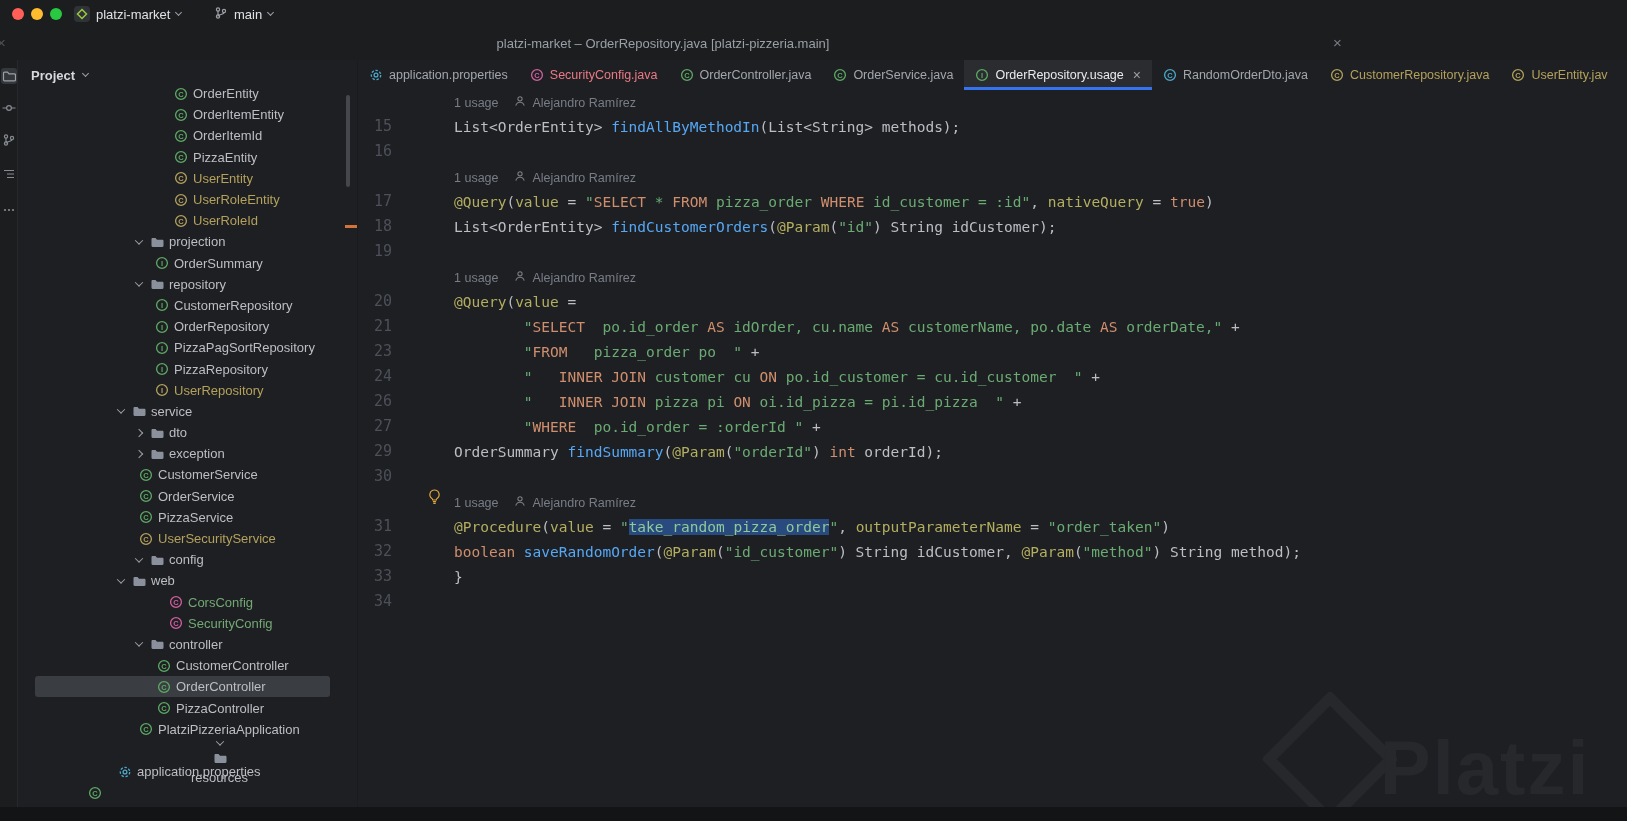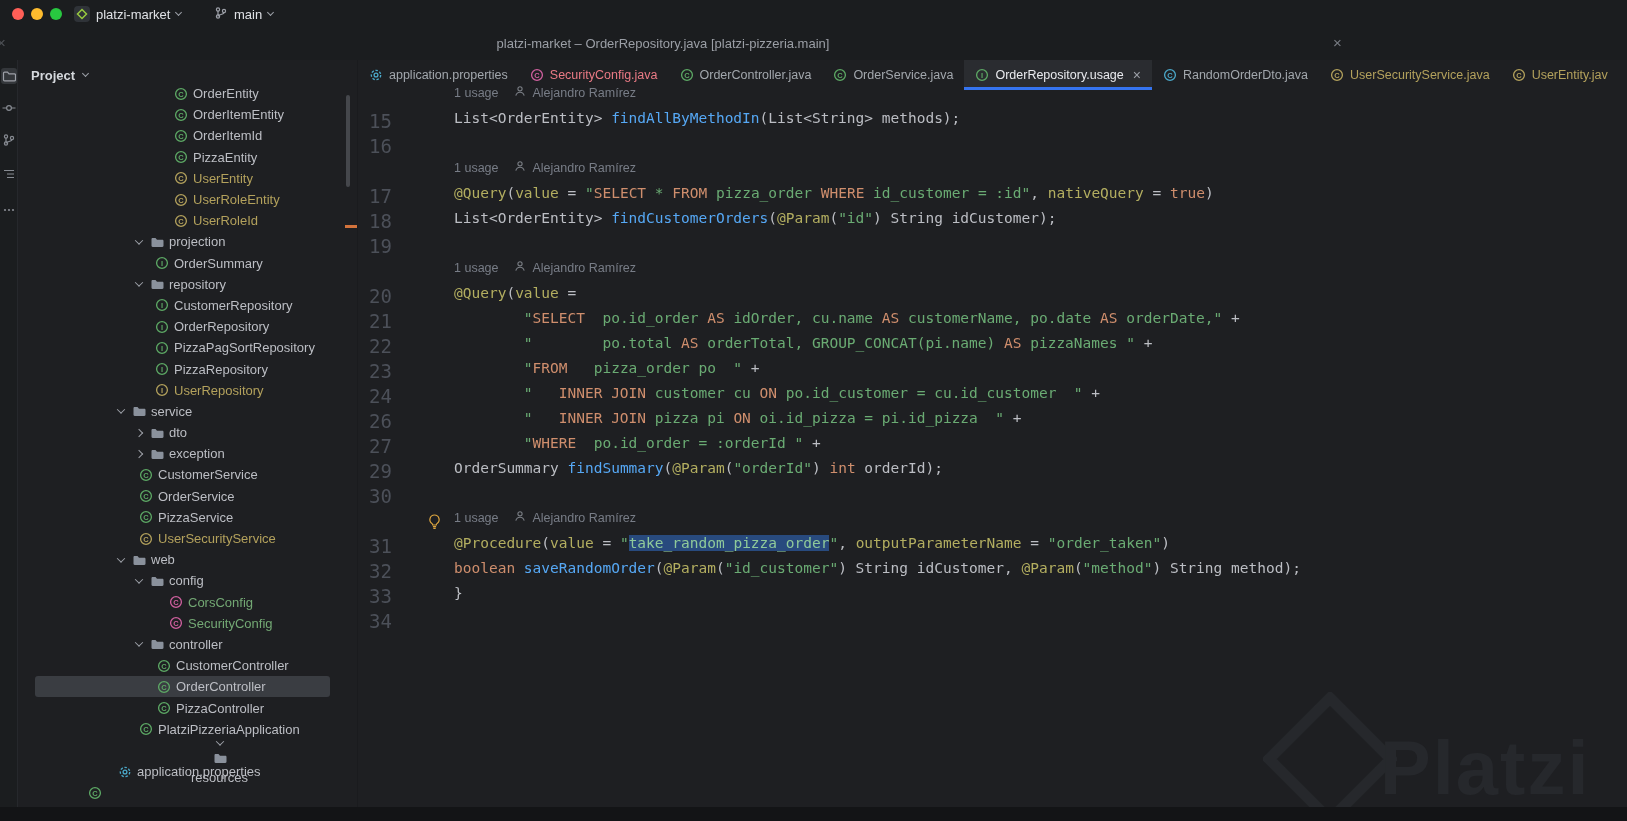--- a/index.html
+++ b/index.html
@@ -63,23 +63,23 @@
                  background:#1e1f22; overflow:hidden; }
   .tabs { display:flex; height:30px; align-items:stretch; overflow:hidden; }
   .tab { display:flex; align-items:center; gap:6px; padding:0 11px; font-size:12.5px;
          white-space:nowrap; position:relative; flex:none; }
   .tab.active { background:#2a2c30; }
   .tab.active::after { content:""; position:absolute; left:0; right:0; bottom:0; height:3px; background:#3574f0; }
   .tclose { color:#9da0a8; font-size:14px; margin-left:3px; line-height:1; }
   .tl-dim { color:#a2a7ad; } .tl-active { color:#e9eaee; } .tl-pink { color:#ea7a85; } .tl-olive { color:#b3a15c; }
 
   .editor-lines { margin-top:-5px; }
-  .erow { height:25px; display:flex; align-items:flex-start;
+  .erow { height:25px; display:flex; align-items:flex-end;
           font-family:"DejaVu Sans Mono","Liberation Mono",monospace; font-size:14.5px; }
-  .lnum { width:34px; text-align:right; color:#4c5059; font-size:19px; flex:none; }
+  .lnum { width:34px; text-align:right; color:#4c5059; font-size:15px; flex:none; }
   .gut { width:62px; flex:none; position:relative; height:100%; }
   .bulb { position:absolute; left:36px; top:4px; }
   .codeline { white-space:pre; }
   .erow.inlay .codeline { font-family:"Liberation Sans",sans-serif; font-size:12.5px; color:#787d87;
                           display:flex; align-items:center; gap:6px; white-space:nowrap; }
   .usage { margin-right:10px; }
   .tk-d { color:#bcbec4; } .tk-k { color:#cf8e6d; } .tk-a { color:#b3ae60; }
   .tk-m { color:#56a8f5; } .tk-s { color:#6aab73; } .tk-q { color:#cf8e6d; }
   .tk-hl { color:#8fc99a; background:#284a7e; }
 
@@ -369,41 +369,41 @@
         </div>
         <div class="trow" style="padding-left: 121px;">
           <span class="ticon">
             <svg width="14" height="14" viewBox="0 0 14 14">
               <circle cx="7" cy="7" r="5.4" fill="none" stroke="#b3a15c" stroke-width="1.3"></circle>
               <text x="7" y="10" text-anchor="middle" font-size="7.5" font-weight="bold" fill="#b3a15c" font-family="Liberation Sans,sans-serif">C</text>
             </svg>
           </span>
           <span class="tlabel lc-olive">UserSecurityService</span>
         </div>
+        <div class="trow" style="padding-left: 114px;">
+          <span class="chevbox">
+            <span class="chev down"></span>
+          </span>
+          <span class="ticon">
+            <svg width="14" height="14" viewBox="0 0 14 14">
+              <path d="M1.5 4.2c0-.6.5-1.1 1.1-1.1h2.9l1.5 1.7h5.4c.6 0 1.1.5 1.1 1.1v4.9c0 .6-.5 1.1-1.1 1.1H2.6c-.6 0-1.1-.5-1.1-1.1z" fill="#8a919c"></path>
+            </svg>
+          </span>
+          <span class="tlabel lc-def">config</span>
+        </div>
         <div class="trow" style="padding-left: 96px;">
           <span class="chevbox">
             <span class="chev down"></span>
           </span>
           <span class="ticon">
             <svg width="14" height="14" viewBox="0 0 14 14">
               <path d="M1.5 4.2c0-.6.5-1.1 1.1-1.1h2.9l1.5 1.7h5.4c.6 0 1.1.5 1.1 1.1v4.9c0 .6-.5 1.1-1.1 1.1H2.6c-.6 0-1.1-.5-1.1-1.1z" fill="#8a919c"></path>
             </svg>
           </span>
           <span class="tlabel lc-def">web</span>
-        </div>
-        <div class="trow" style="padding-left: 114px;">
-          <span class="chevbox">
-            <span class="chev down"></span>
-          </span>
-          <span class="ticon">
-            <svg width="14" height="14" viewBox="0 0 14 14">
-              <path d="M1.5 4.2c0-.6.5-1.1 1.1-1.1h2.9l1.5 1.7h5.4c.6 0 1.1.5 1.1 1.1v4.9c0 .6-.5 1.1-1.1 1.1H2.6c-.6 0-1.1-.5-1.1-1.1z" fill="#8a919c"></path>
-            </svg>
-          </span>
-          <span class="tlabel lc-def">config</span>
         </div>
         <div class="trow" style="padding-left: 151px;">
           <span class="ticon">
             <svg width="14" height="14" viewBox="0 0 14 14">
               <circle cx="7" cy="7" r="5.4" fill="none" stroke="#d0609f" stroke-width="1.3"></circle>
               <text x="7" y="10" text-anchor="middle" font-size="7.5" font-weight="bold" fill="#d0609f" font-family="Liberation Sans,sans-serif">C</text>
             </svg>
           </span>
           <span class="tlabel lc-green">CorsConfig</span>
         </div>
@@ -558,21 +558,21 @@
           </span>
           <span class="tl-dim">RandomOrderDto.java</span>
         </div>
         <div class="tab">
           <span class="ticon">
             <svg width="14" height="14" viewBox="0 0 14 14">
               <circle cx="7" cy="7" r="5.4" fill="none" stroke="#b3a15c" stroke-width="1.3"></circle>
               <text x="7" y="10" text-anchor="middle" font-size="7.5" font-weight="bold" fill="#b3a15c" font-family="Liberation Sans,sans-serif">C</text>
             </svg>
           </span>
-          <span class="tl-olive">UserSecurityService.java</span>
+          <span class="tl-olive">CustomerRepository.java</span>
         </div>
         <div class="tab">
           <span class="ticon">
             <svg width="14" height="14" viewBox="0 0 14 14">
               <circle cx="7" cy="7" r="5.4" fill="none" stroke="#b3a15c" stroke-width="1.3"></circle>
               <text x="7" y="10" text-anchor="middle" font-size="7.5" font-weight="bold" fill="#b3a15c" font-family="Liberation Sans,sans-serif">C</text>
             </svg>
           </span>
           <span class="tl-olive">UserEntity.jav</span>
         </div>
@@ -643,25 +643,20 @@
           <span class="lnum">20</span>
           <span class="gut"></span>
           <span class="codeline"><span class="tk-a">@Query</span><span class="tk-d">(</span><span class="tk-a">value</span><span class="tk-d"> =</span></span>
         </div>
         <div class="erow">
           <span class="lnum">21</span>
           <span class="gut"></span>
           <span class="codeline"><span class="tk-d">        </span><span class="tk-s">"</span><span class="tk-q">SELECT</span><span class="tk-s">  po.id_order </span><span class="tk-q">AS</span><span class="tk-s"> idOrder, cu.name </span><span class="tk-q">AS</span><span class="tk-s"> customerName, po.date </span><span class="tk-q">AS</span><span class="tk-s"> orderDate,"</span><span class="tk-d"> +</span></span>
         </div>
         <div class="erow">
-          <span class="lnum">22</span>
-          <span class="gut"></span>
-          <span class="codeline"><span class="tk-d">        </span><span class="tk-s">"        po.total </span><span class="tk-q">AS</span><span class="tk-s"> orderTotal, GROUP_CONCAT(pi.name) </span><span class="tk-q">AS</span><span class="tk-s"> pizzaNames "</span><span class="tk-d"> +</span></span>
-        </div>
-        <div class="erow">
           <span class="lnum">23</span>
           <span class="gut"></span>
           <span class="codeline"><span class="tk-d">        </span><span class="tk-s">"</span><span class="tk-q">FROM</span><span class="tk-s">   pizza_order po  "</span><span class="tk-d"> +</span></span>
         </div>
         <div class="erow">
           <span class="lnum">24</span>
           <span class="gut"></span>
           <span class="codeline"><span class="tk-d">        </span><span class="tk-s">"   </span><span class="tk-q">INNER JOIN</span><span class="tk-s"> customer cu </span><span class="tk-q">ON</span><span class="tk-s"> po.id_customer = cu.id_customer  "</span><span class="tk-d"> +</span></span>
         </div>
         <div class="erow">

